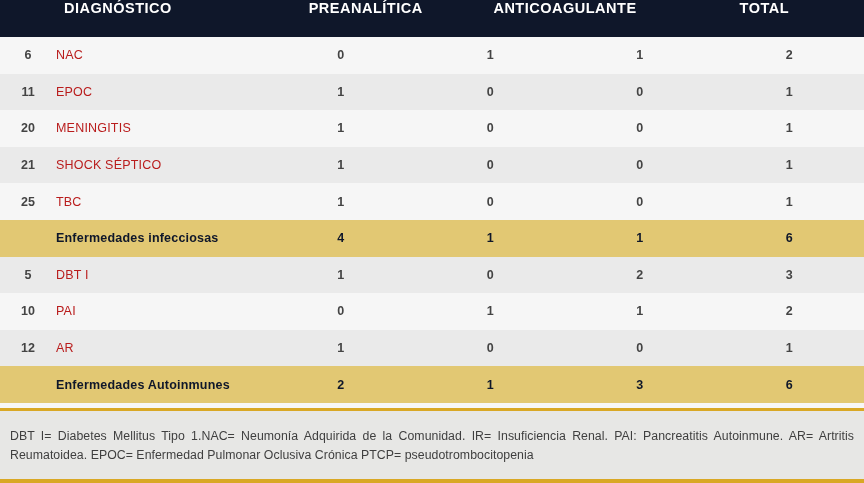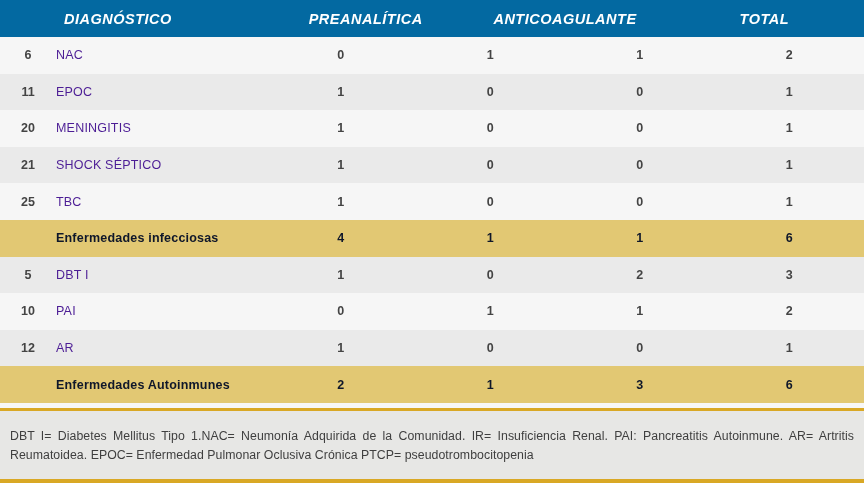--- a/index.html
+++ b/index.html
@@ -20,26 +20,24 @@
     width: 864px;
     height: 483px;
     display: flex;
     flex-direction: column;
     background: #f7f7f7;
   }
 
   
   .thead {
     display: flex;
-    align-items: center;
-    background: #0369a1;
+    background: #0f172a;
     height: 37px;
     flex: 0 0 37px;
     color: #ffffff;
-    font-style: italic;
   }
 
   .thead .cell {
     font-size: 14.5px;
     font-weight: bold;
     letter-spacing: 0.5px;
     color: #ffffff;
     white-space: nowrap;
   }
 
@@ -75,21 +73,21 @@
   }
 
   .row .c-idx {
     font-size: 12.5px;
     font-weight: bold;
     color: #444444;
   }
 
   .row .c-diag {
     font-size: 12.5px;
-    color: #4c1d95;
+    color: #b91c1c;
     letter-spacing: 0.2px;
   }
 
   .row.subtotal .c-diag,
   .row.subtotal .c-num {
     color: #0f172a;
     font-weight: bold;
   }
 
   .row .c-num {

